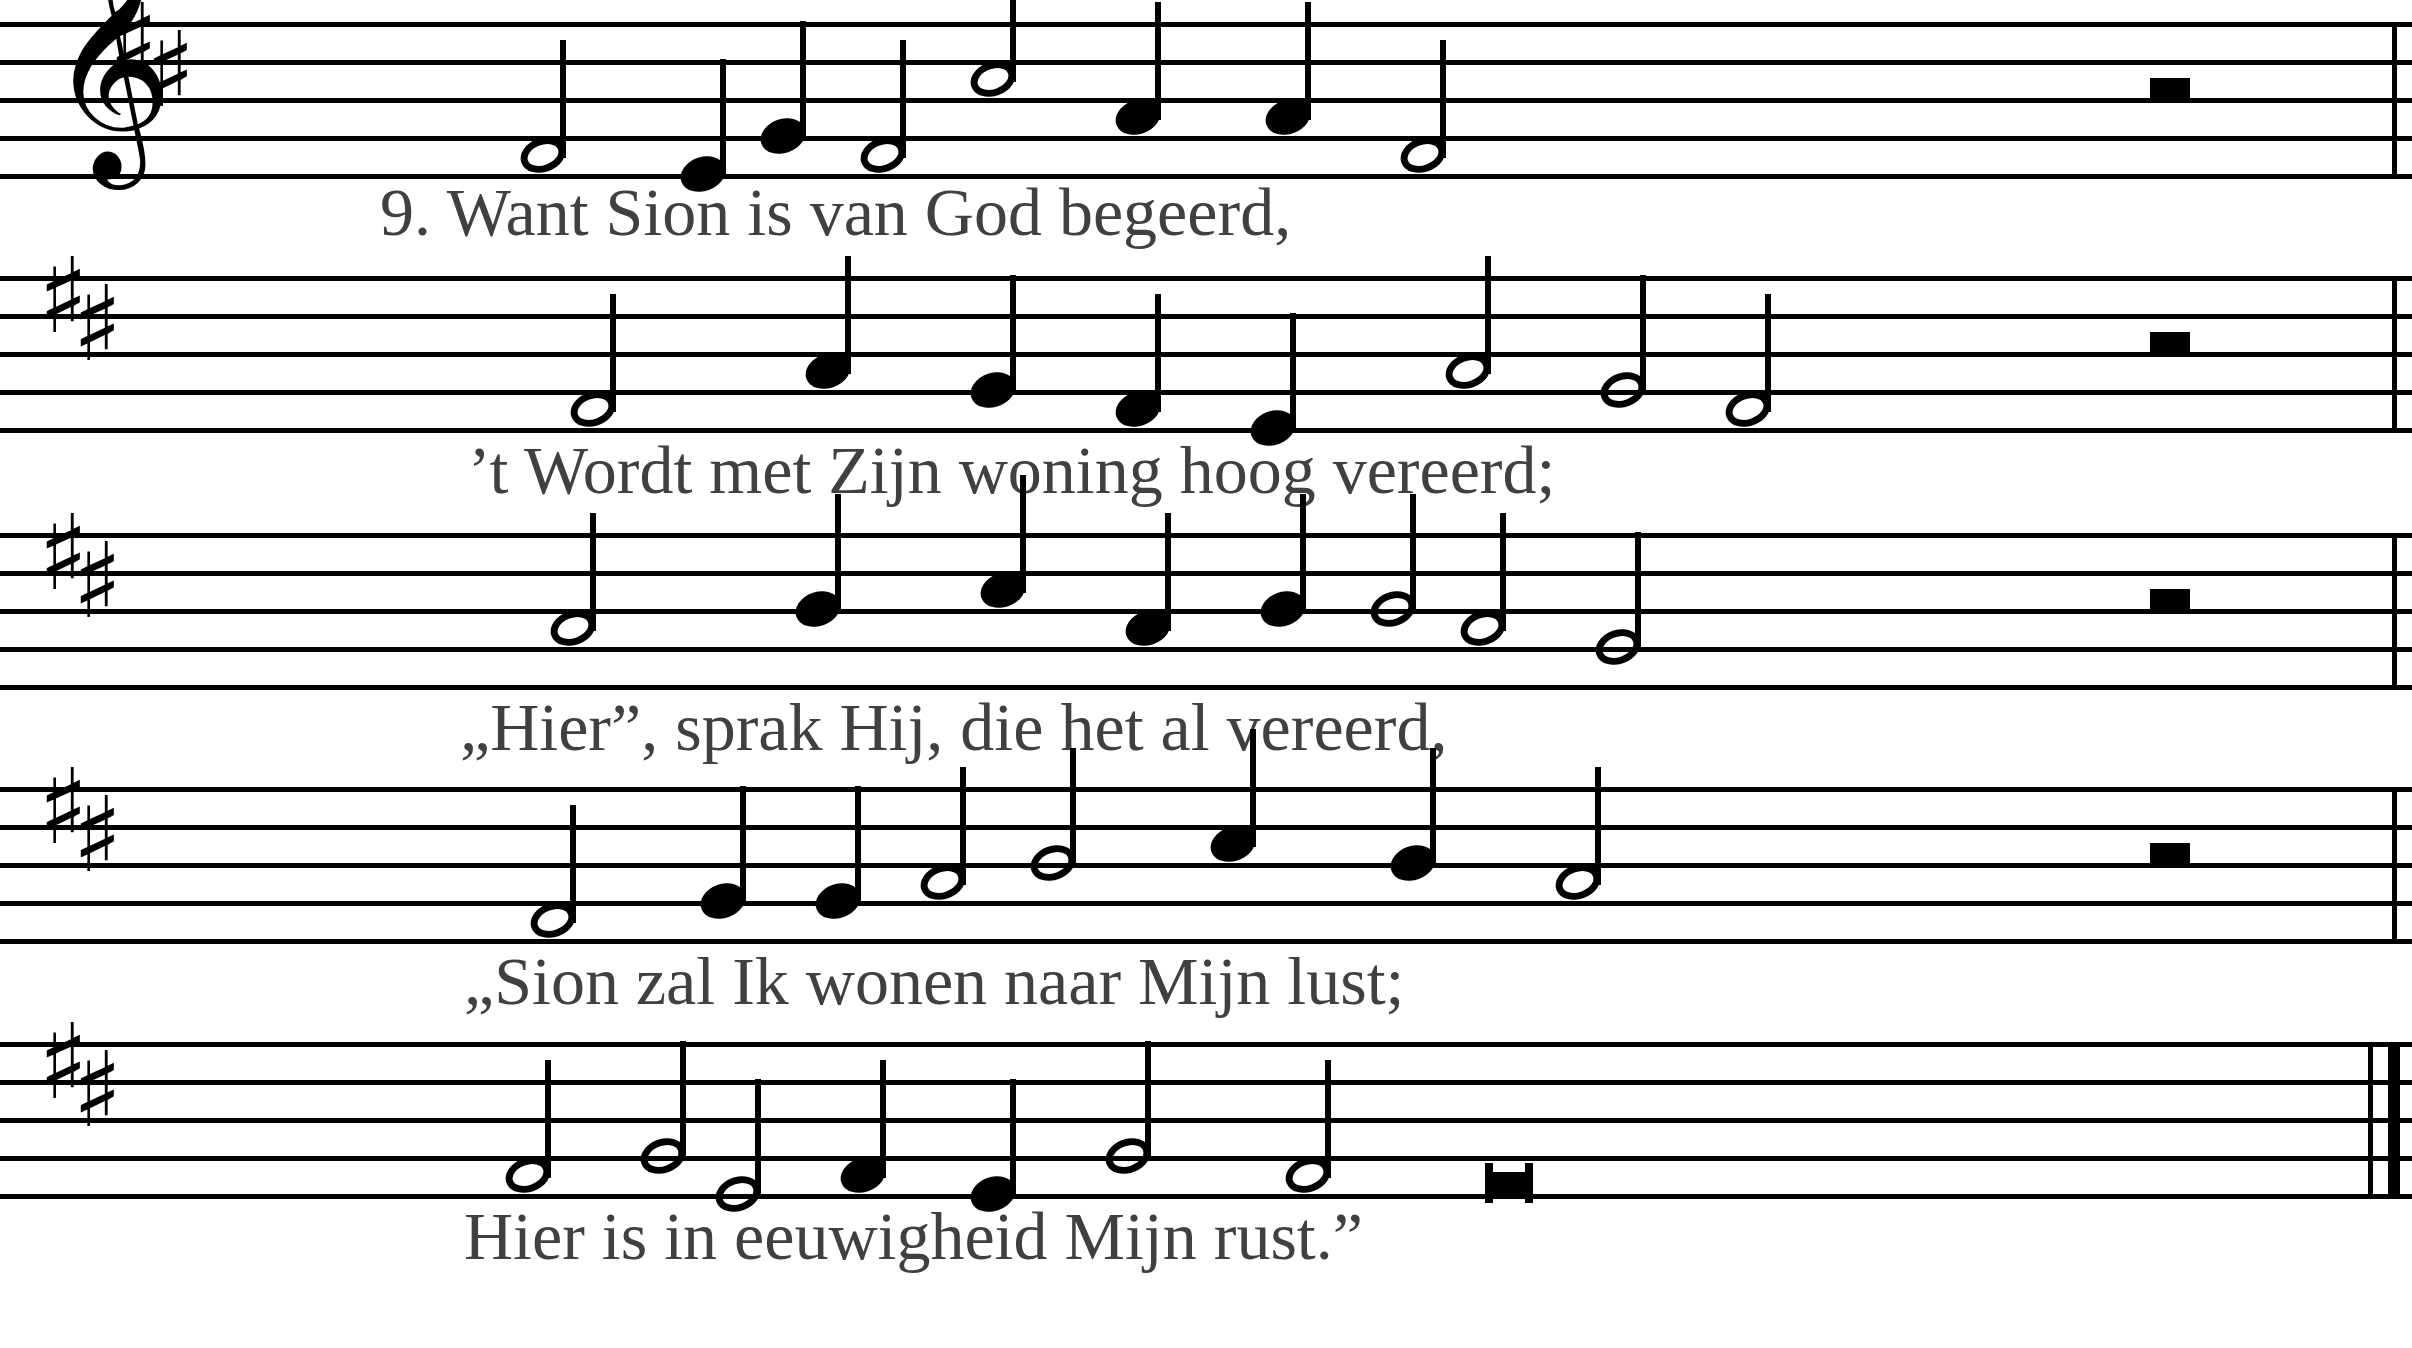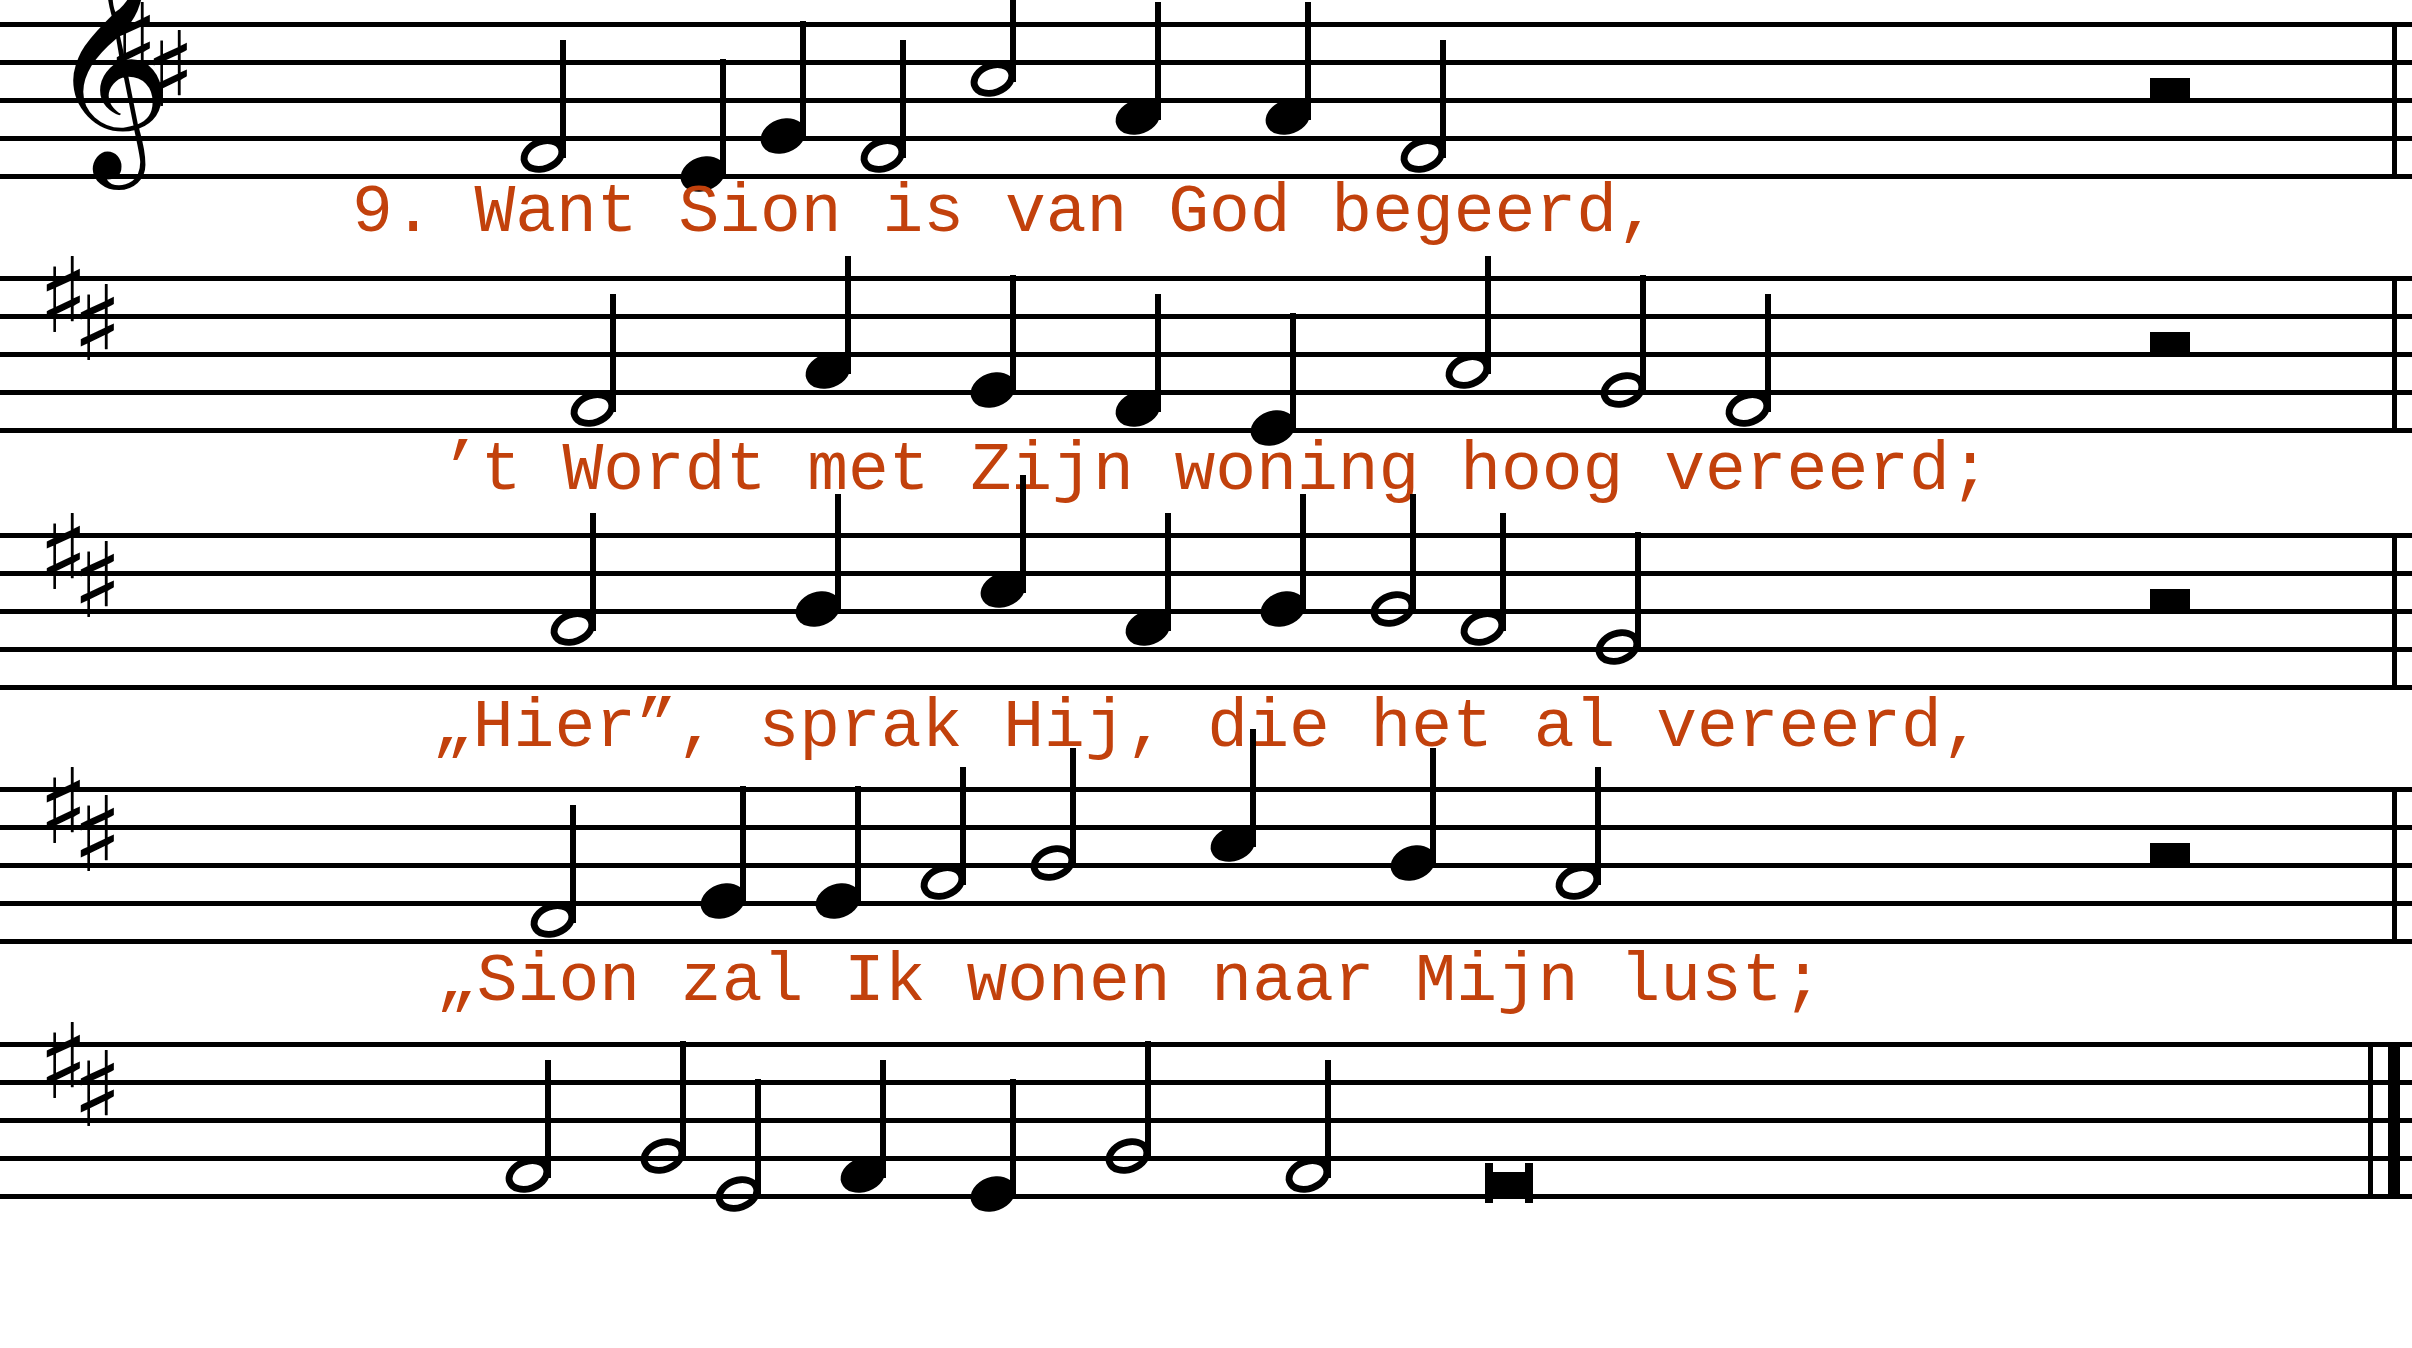--- a/index.html
+++ b/index.html
@@ -125,25 +125,26 @@
     position: absolute;
     width: 8px;
     height: 40px;
     background: #000;
     top: -9px;
   }
 
   
   .lyric {
     position: relative;
-    font-family: Liberation Mono, monospace;
+    font-family: Liberation Serif, serif;
     font-size: 68px;
     line-height: 1.05;
-    color: #c2410c;
+    color: #404040;
     white-space: nowrap;
+    margin-left: 28px;
   }
 </style>
 </head>
 <body>
 
 <div id="sheet">
 
   <div class="system">
     <div class="staff" style="height:185px;">
       <div class="lines" style="top:22px;">
@@ -393,15 +394,16 @@
       </div>
 
       <div class="fermata-bar" style="left:1485px; top:140px;">
         <span class="tick" style="left:0;"></span>
         <span class="tick" style="right:0;"></span>
       </div>
 
       <div class="barline thin" style="left:2368px; top:10px; height:157px;"></div>
       <div class="barline thick" style="left:2388px; top:10px; height:157px;"></div>
     </div>
+    <div class="lyric" style="padding-left:436px; margin-top:-6px;">Hier is in eeuwigheid Mijn rust.”</div>
   </div>
 
 </div>
 
 </body></html>

